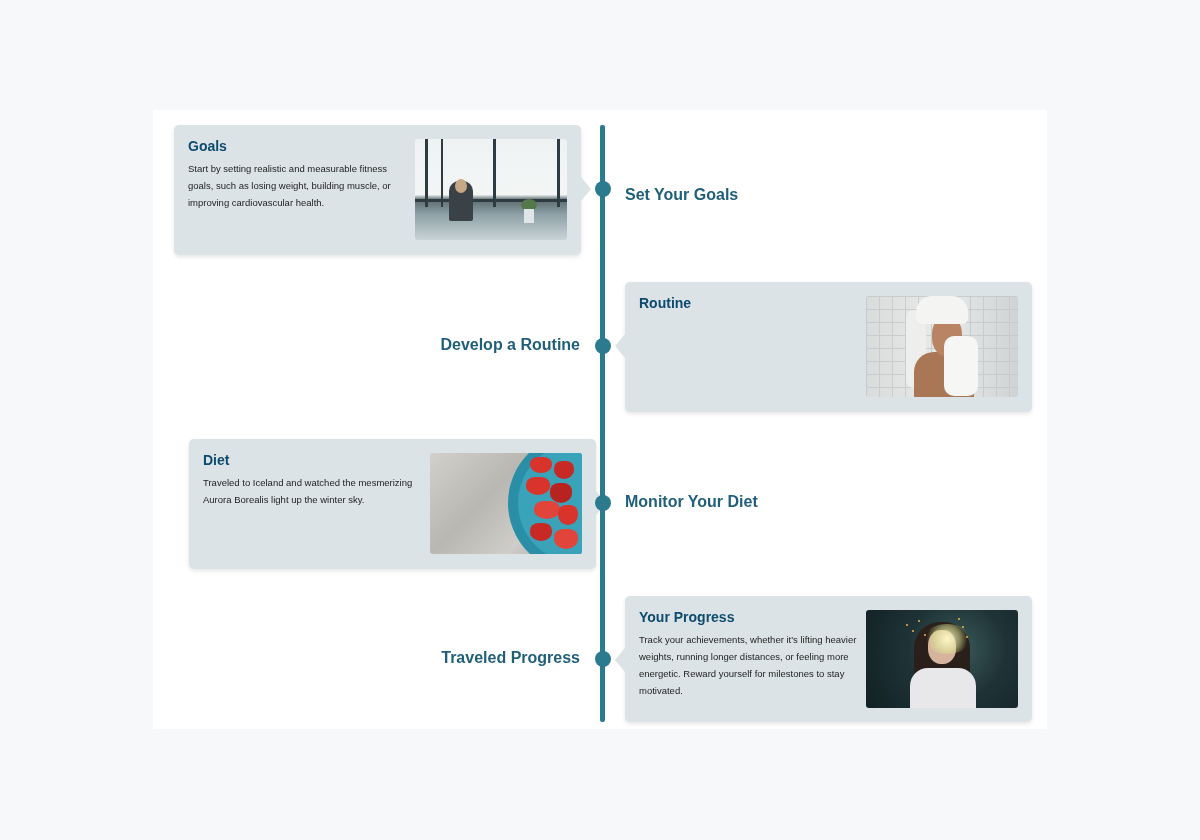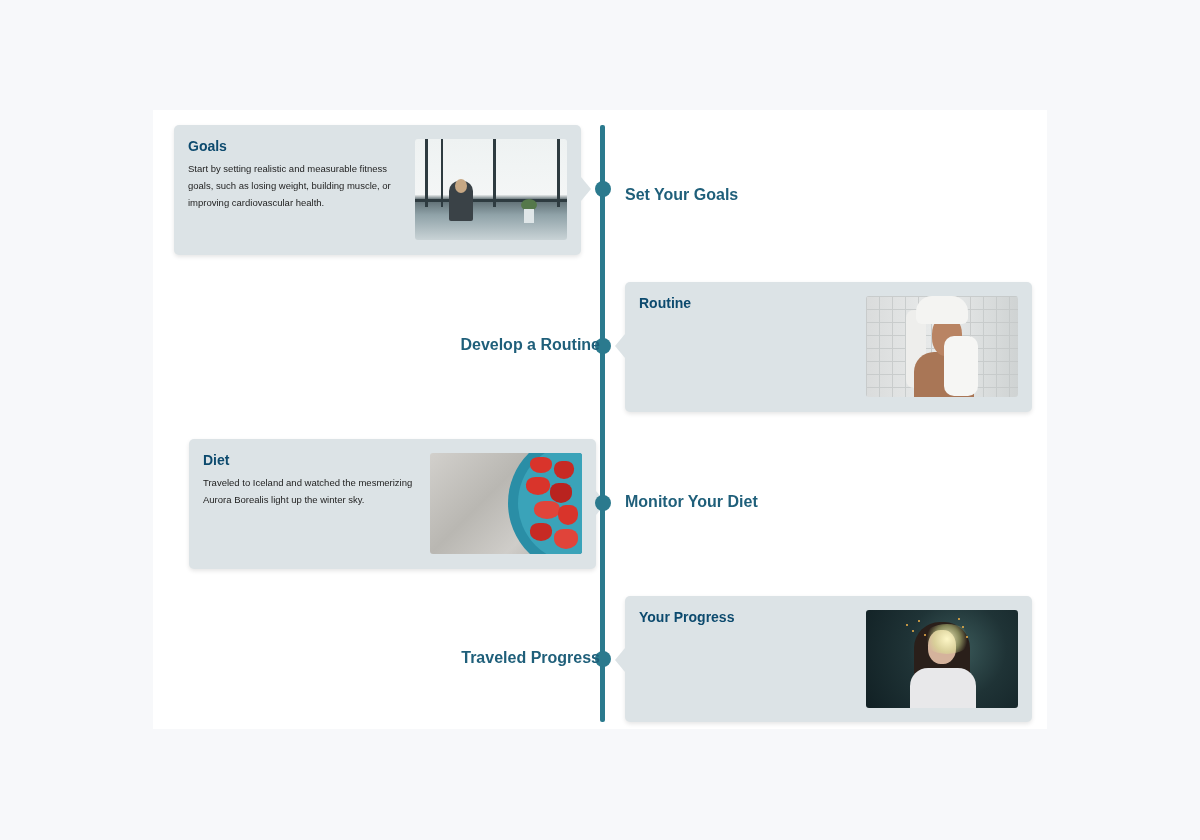--- a/index.html
+++ b/index.html
@@ -75,21 +75,21 @@
       overflow: hidden;
     }
     .step-label {
       position: absolute;
       font-size: 16px;
       font-weight: bold;
       color: #1f5f7a;
       white-space: nowrap;
     }
     .step-label.right { left: 625px; }
-    .step-label.left { right: 600px; text-align: right; }
+    .step-label.left { right: 620px; text-align: right; }
 
     
     .img-office {
       background: linear-gradient(180deg, #eef2f2 0%, #f4f6f6 55%, #5c6b70 60%, #8fa2a8 75%, #c9d3d6 100%);
     }
     .img-office .win-frame { position:absolute; background:#2e3b40; }
     .img-office .person { position:absolute; left:34px; top:42px; width:24px; height:40px; background:#3a4247; border-radius:10px 10px 2px 2px; }
     .img-office .head { position:absolute; left:40px; top:40px; width:12px; height:14px; background:#c7a884; border-radius:50%; }
     .img-office .plant { position:absolute; left:106px; top:60px; width:16px; height:12px; background:#55784a; border-radius:50%; }
     .img-office .pot { position:absolute; left:109px; top:70px; width:10px; height:14px; background:#dfe6e8; }
@@ -179,20 +179,21 @@
     <div class="berry" style="left:100px;top:70px;width:22px;height:18px;background:#c72a24;"></div>
     <div class="berry" style="left:124px;top:76px;width:24px;height:20px;background:#e0443a;"></div>
   </div>
 </div>
 <div class="dot" style="left:595px; top:495px;"></div>
 <div class="step-label right" style="top:493px;">Monitor Your Diet</div>
 
 <div class="card" style="left:625px; top:596px; height:126px;">
   <div class="arrow-left"></div>
   <div class="card-title">Your Progress</div>
+  <div class="card-text">Track your achievements, whether it's lifting heavier weights, running longer distances, or feeling more energetic. Reward yourself for milestones to stay motivated.</div>
   <div class="card-image img-spark" style="height:98px;">
     <div class="girl-hair"></div>
     <div class="girl-shirt"></div>
     <div class="girl-face"></div>
     <div class="glow"></div>
     <div class="spark" style="left:40px;top:14px;"></div>
     <div class="spark" style="left:46px;top:20px;"></div>
     <div class="spark" style="left:52px;top:10px;"></div>
     <div class="spark" style="left:58px;top:24px;"></div>
     <div class="spark" style="left:96px;top:16px;"></div>

